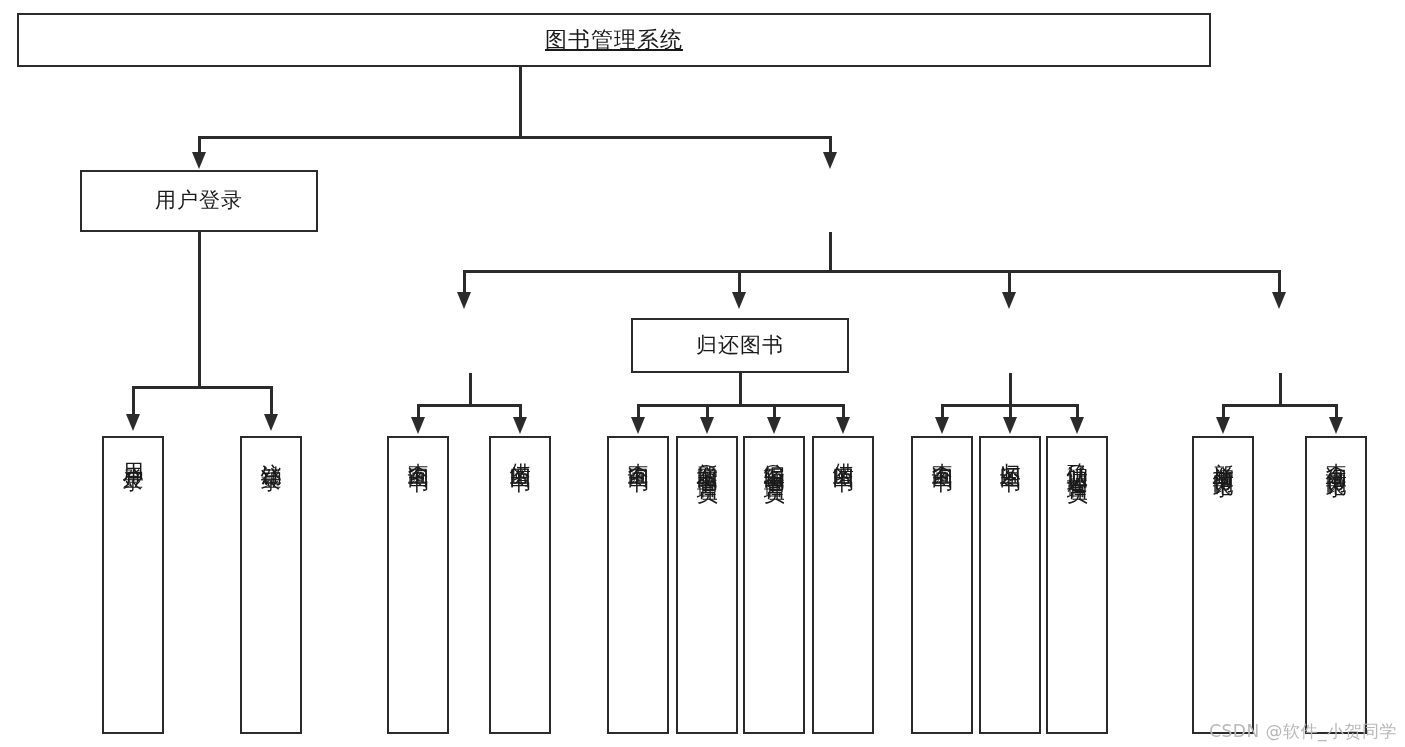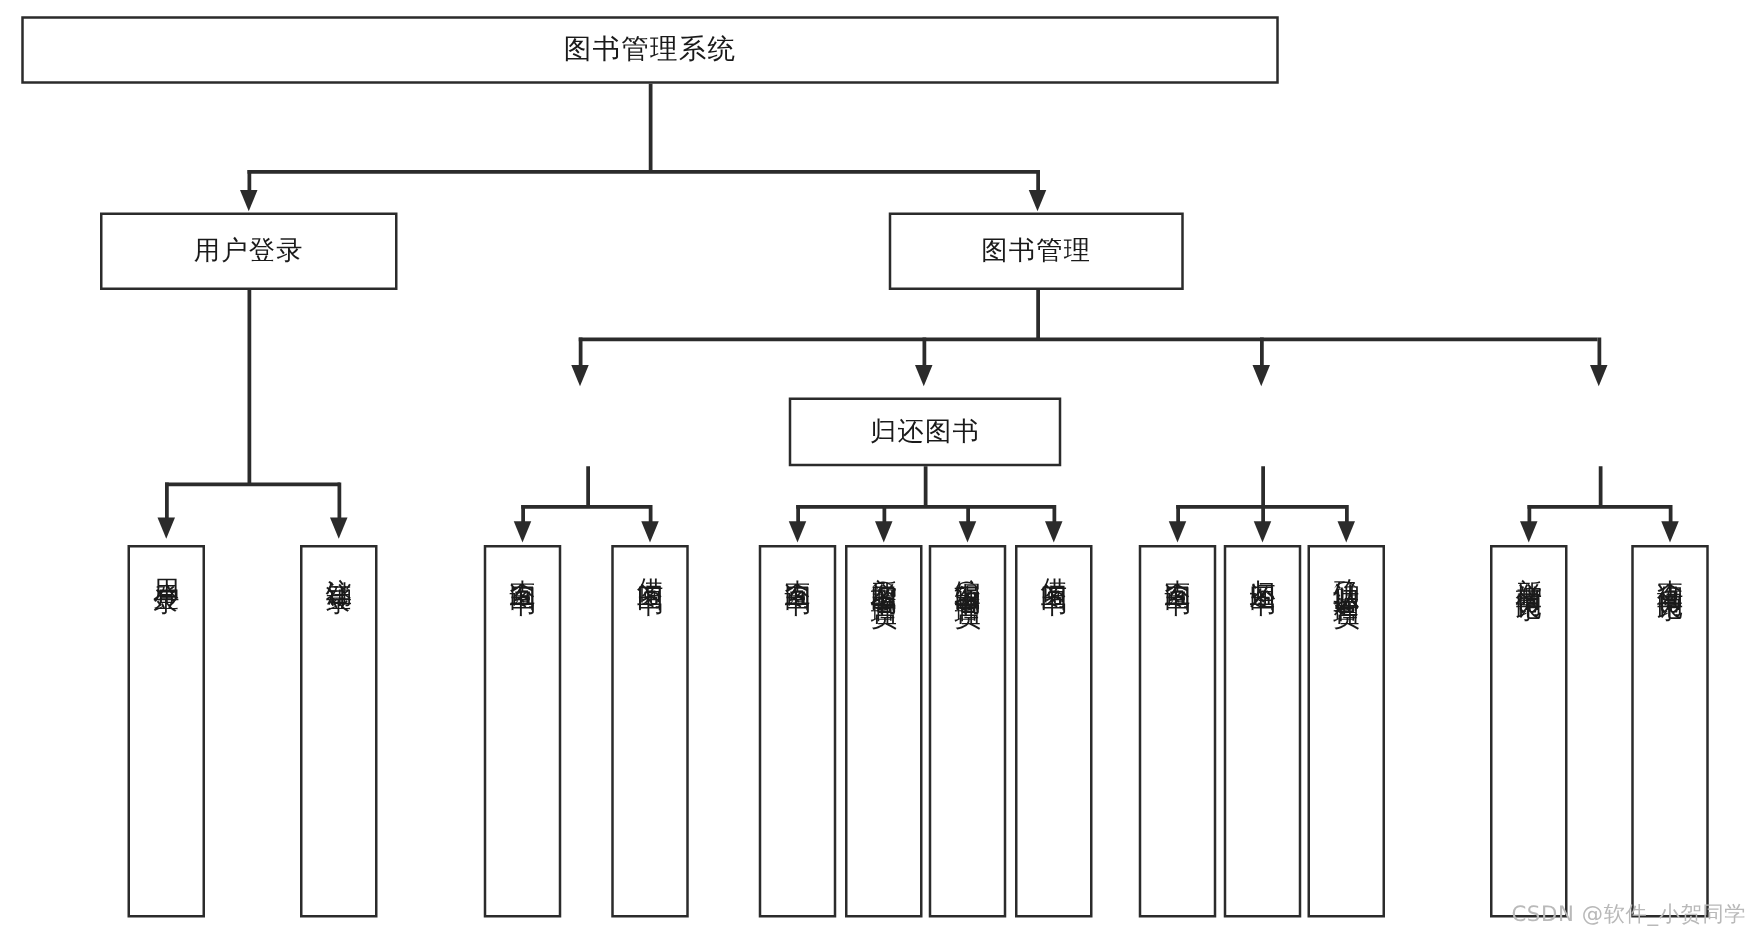--- a/index.html
+++ b/index.html
@@ -77,37 +77,34 @@
     letter-spacing: 0.5px;
     white-space: nowrap;
     margin-top: 16px;
   }
 </style>
 </head>
 <body>
 
 <div id="canvas">
 
-  <div class="node horiz root" style="left:17px; top:13px; width:1006px; height:54px;">
+  <div class="node horiz root" style="left:17px; top:13px; width:1194px; height:54px;text-decoration:underline;">
     <span>图书管理系统</span>
   </div>
 
   <div class="vline" style="left:519px; top:67px; height:70px;"></div>
 
   <div class="hline" style="left:198px; top:136px; width:633px;"></div>
   <div class="vline" style="left:198px; top:136px; height:18px;"></div>
   <div class="arrow" style="left:192px; top:152px;"></div>
   <div class="vline" style="left:829px; top:136px; height:18px;"></div>
   <div class="arrow" style="left:823px; top:152px;"></div>
 
   <div class="node horiz" style="left:80px; top:170px; width:238px; height:62px;">
     <span>用户登录</span>
-  </div>
-  <div class="node horiz" style="left:711px; top:170px; width:236px; height:62px;">
-    <span>图书管理</span>
   </div>
 
   <div class="vline" style="left:198px; top:232px; height:155px;"></div>
   <div class="hline" style="left:132px; top:386px; width:140px;"></div>
   <div class="vline" style="left:132px; top:386px; height:30px;"></div>
   <div class="arrow" style="left:126px; top:414px;"></div>
   <div class="vline" style="left:270px; top:386px; height:30px;"></div>
   <div class="arrow" style="left:264px; top:414px;"></div>
 
   <div class="vline" style="left:829px; top:232px; height:40px;"></div>

